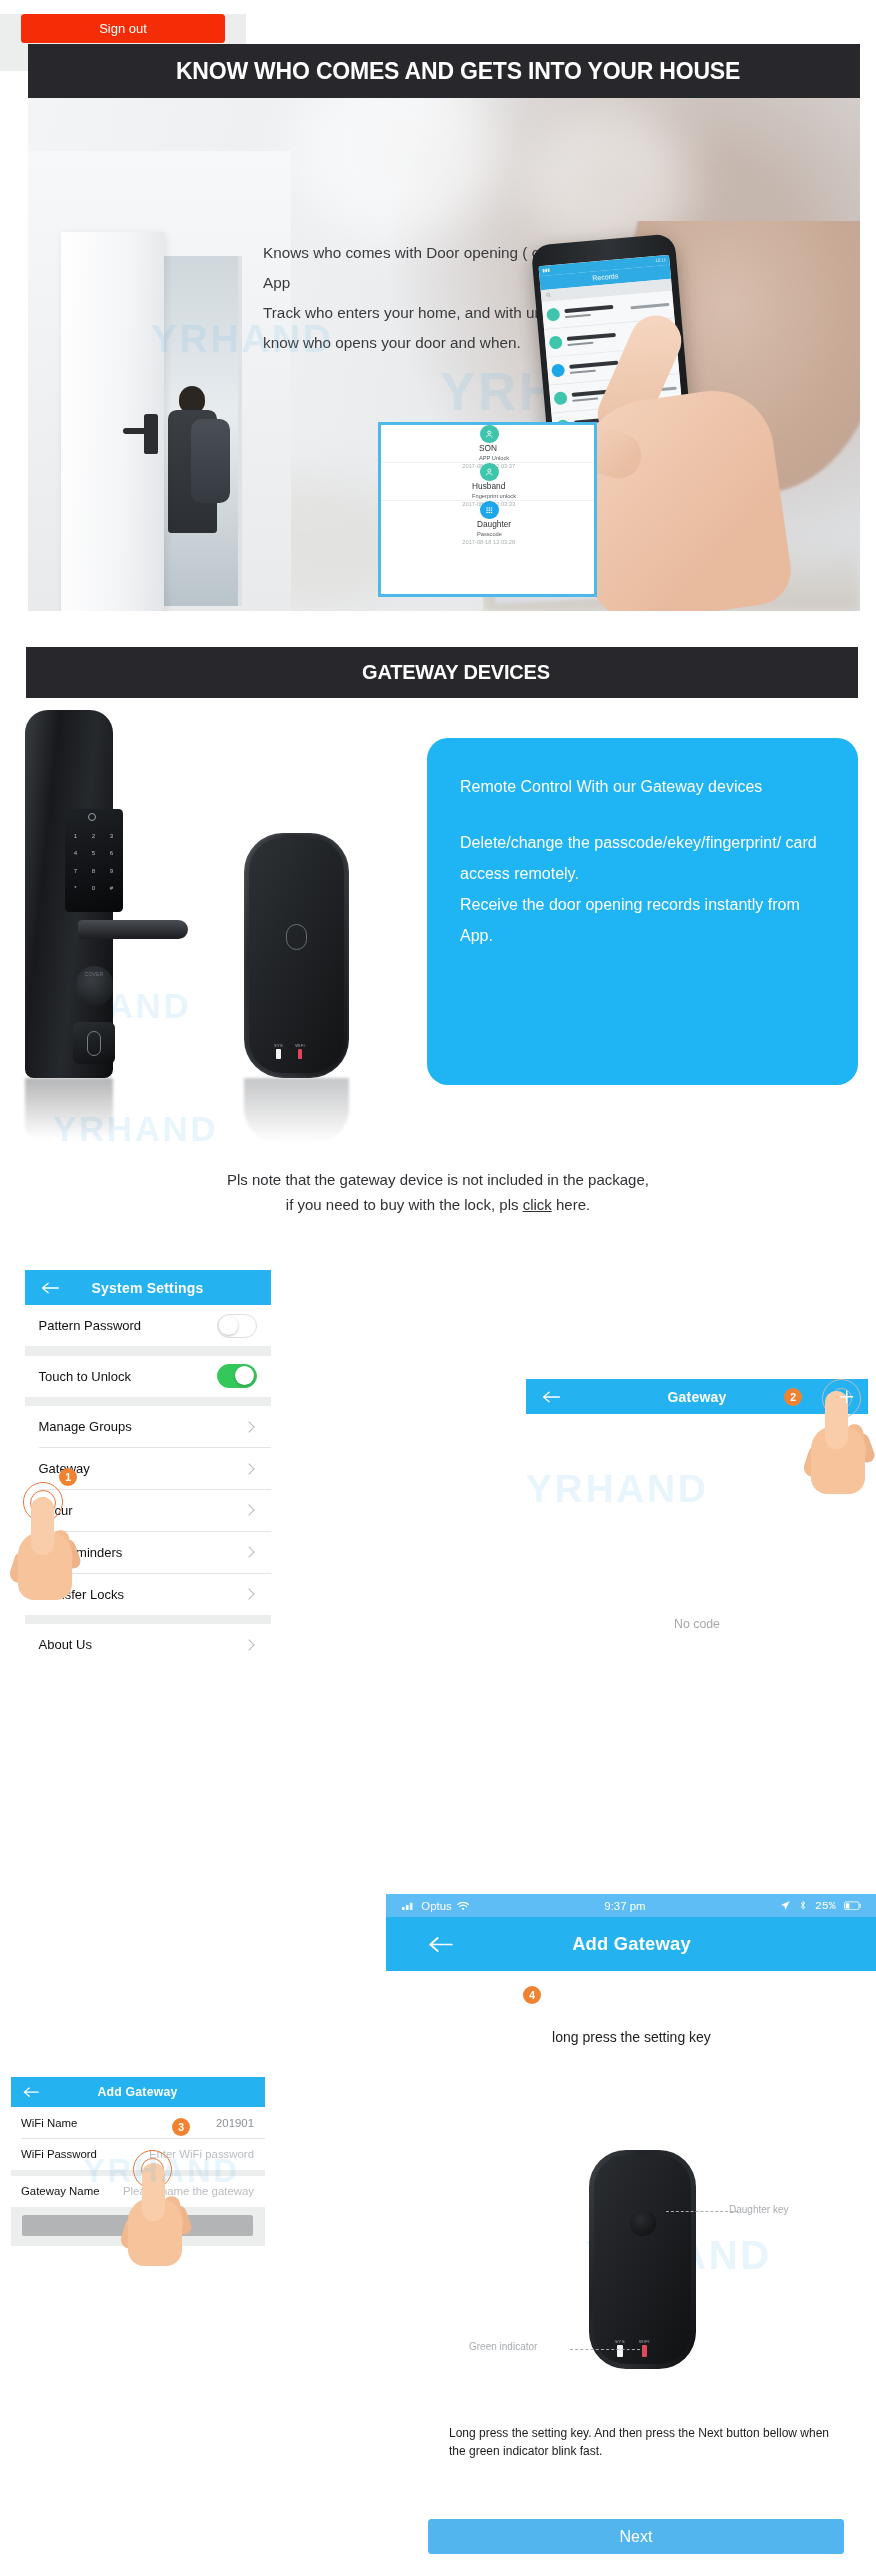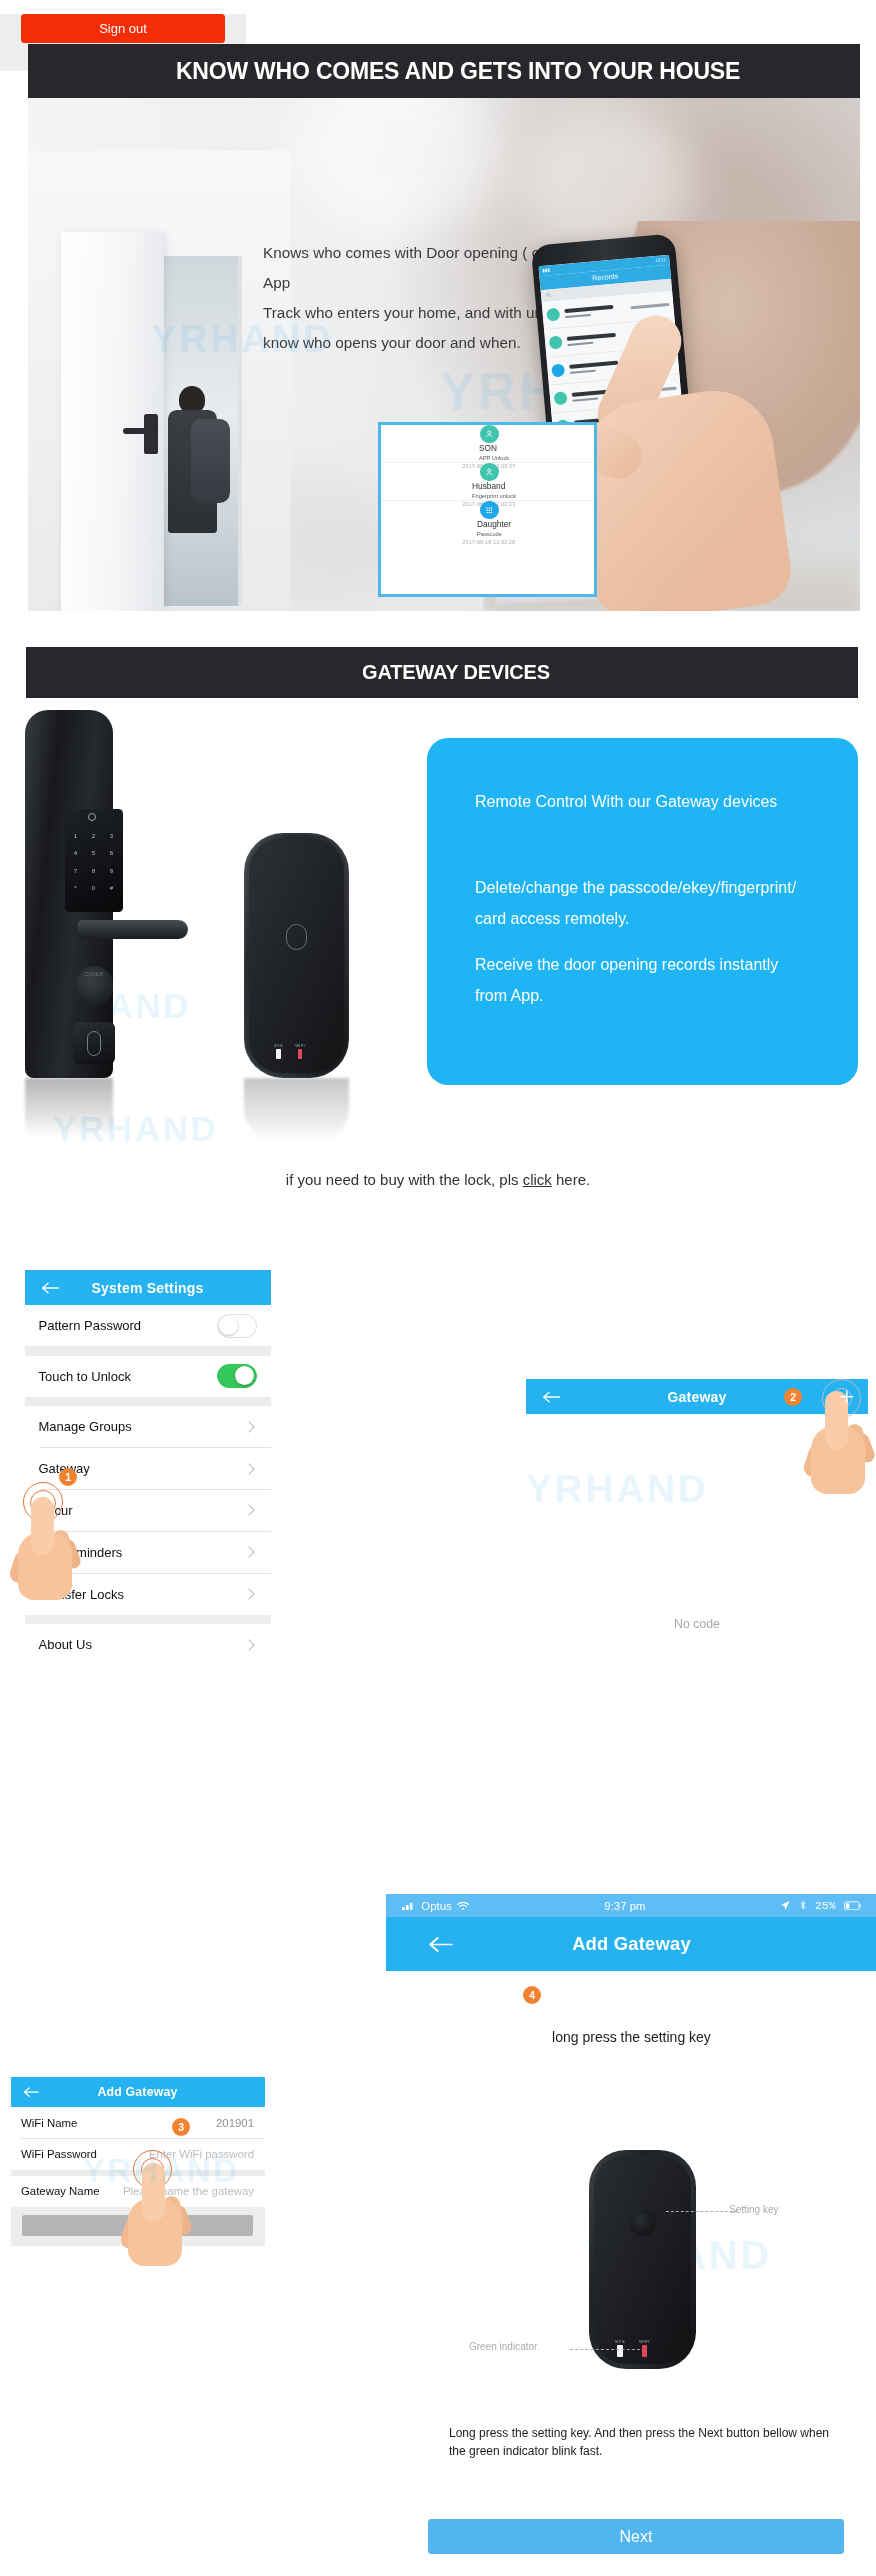--- a/index.html
+++ b/index.html
@@ -251,21 +251,21 @@
     border-radius: 0 0 35px 35px; filter: blur(1.8px);
   }
 
   
   #gw-callout {
     position:absolute; left: 427px; top: 32px; width: 431px; height: 347px;
     background: #1fb4f3; border-radius: 21px;
     padding: 33px 30px 0 33px;
     color: #ffffff; font-size: 16px; line-height: 31px;
   }
-  #gw-callout p { margin: 15px; }
+  #gw-callout p { margin: 0; }
   #gw-callout .gap { height: 24.5px; }
 
   #gw-note {
     position:absolute; left: 0; top: 1153px; width: 876px; text-align:center;
     color: #303134; font-size: 15px; line-height: 25.4px;
   }
   #gw-note .link { text-decoration: underline; }
 
   
   .screen { position:absolute; background:#ffffff; }
@@ -594,20 +594,21 @@
 
     <div id="gw-callout">
       <p>Remote Control With our Gateway devices</p>
       <div class="gap"></div>
       <p>Delete/change the passcode/ekey/fingerprint/ card access remotely.</p>
       <p>Receive the door opening records instantly from App.</p>
     </div>
   </div>
 
   <div id="gw-note">
+    <div>Pls note that the gateway device is not included in the package,</div>
     <div>
       <span>if you need to buy with the lock, pls </span><span class="link">click</span><span> here.</span>
     </div>
   </div>
 
   <div class="screen" id="ss-screen">
     <div class="navbar">
       <svg class="back-arrow" viewBox="0 0 24 16">
         <path d="M9 2 L2 8 L9 14 M2 8 H22" fill="none" stroke="#ffffff" stroke-width="1.6" stroke-linecap="round" stroke-linejoin="round"></path>
       </svg>
@@ -750,21 +751,21 @@
         <div class="d2-led-label">SYS</div>
         <div class="d2-led" style="background:#f4f6f7"></div>
       </div>
       <div>
         <div class="d2-led-label">WIFI</div>
         <div class="d2-led" style="background:#e0475b"></div>
       </div>
     </div>
   </div>
   <div class="anno-dash" style="left:666px;top:2197px;width:72px;"></div>
-  <div class="anno-label" style="left:729px;top:2190px;">Setting key</div>
+  <div class="anno-label" style="left:729px;top:2190px;">Daughter key</div>
   <div class="anno-dash" style="left:570px;top:2335px;width:70px;"></div>
   <div class="anno-label" style="left:469px;top:2327px;">Green indicator</div>
 
   <div id="bottom-instr">Long press the setting key. And then press the Next button bellow when the green indicator blink fast.</div>
   <div id="next-btn-wrap">
     <div class="blue-btn">Next</div>
   </div>
 
   <div class="screen" id="ag1-screen">
     <div class="navbar" style="height:30px;">

